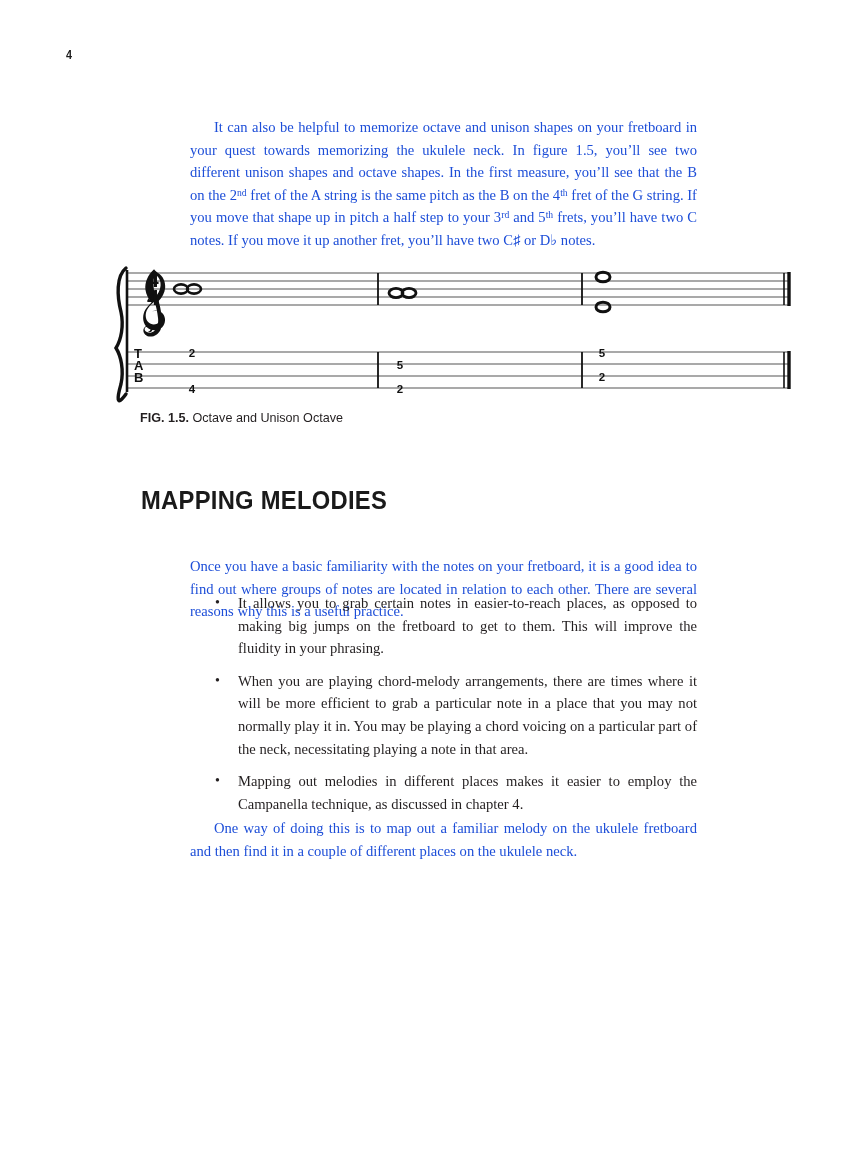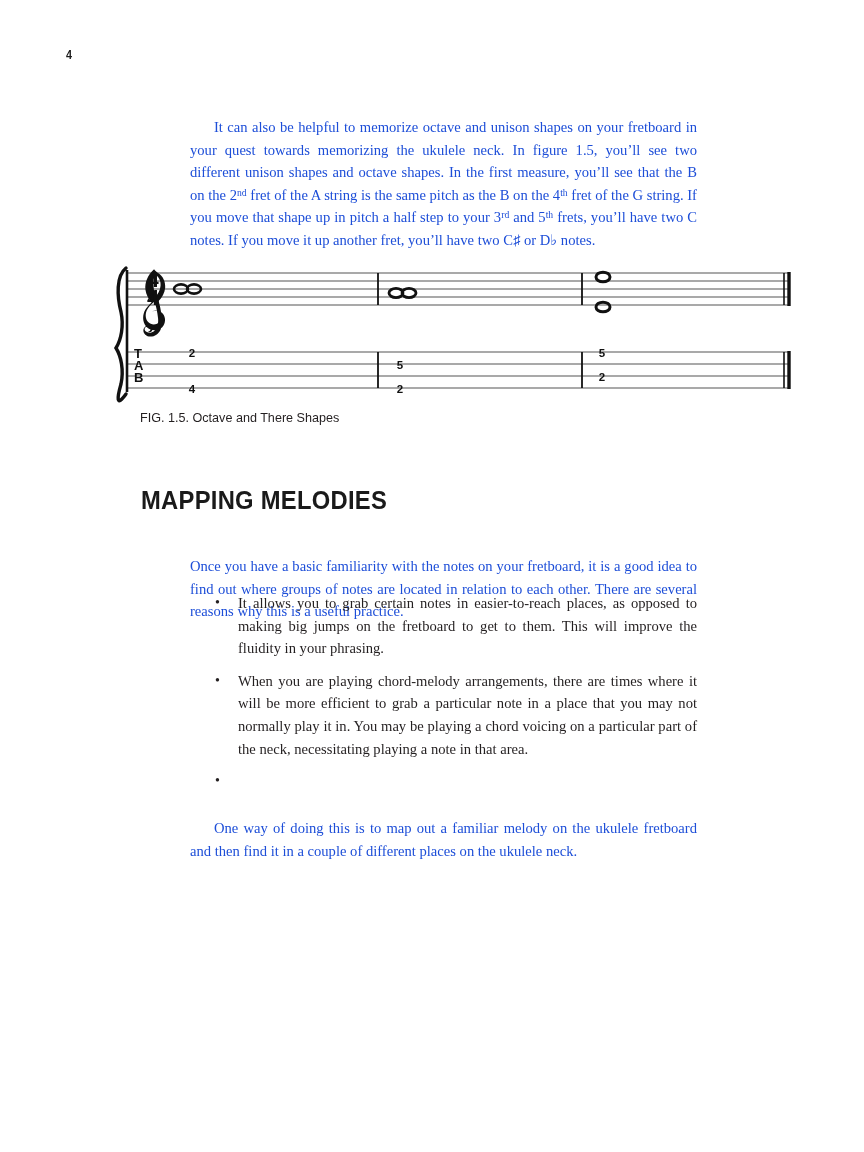--- a/index.html
+++ b/index.html
@@ -88,21 +88,21 @@
   
   .fig-caption {
     position: absolute;
     left: 140px;
     top: 411px;
     font-family: "Liberation Sans", sans-serif;
     font-size: 12.6px;
     color: #231f20;
     white-space: nowrap;
   }
-  .fig-caption b { font-weight: normal; }
+  .fig-caption b { font-weight: bold; }
 
   
   .section-head {
     position: absolute;
     left: 141px;
     top: 486px;
     font-family: "Liberation Sans Narrow", "Liberation Sans", sans-serif;
     font-weight: bold;
     font-size: 25px;
     letter-spacing: 0.3px;
@@ -258,36 +258,37 @@
 
     <text x="400" y="369" font-family="Liberation Sans, sans-serif" font-size="11.5" font-weight="bold" text-anchor="middle" fill="#111111">5</text>
     <text x="400" y="393" font-family="Liberation Sans, sans-serif" font-size="11.5" font-weight="bold" text-anchor="middle" fill="#111111">2</text>
 
     <text x="602" y="357" font-family="Liberation Sans, sans-serif" font-size="11.5" font-weight="bold" text-anchor="middle" fill="#111111">5</text>
     <text x="602" y="381" font-family="Liberation Sans, sans-serif" font-size="11.5" font-weight="bold" text-anchor="middle" fill="#111111">2</text>
   </svg>
 
   <div class="fig-caption">
     <b>FIG. 1.5.</b>
-    <span>Octave and There Shapes</span>
+    <span>Octave and Unison Octave</span>
   </div>
 
   <div class="section-head">MAPPING MELODIES</div>
 
   <p class="body" style="top:555px;">Once you have a basic familiarity with the notes on your fretboard, it is a good idea to find out where groups of notes are located in relation to each other. There are several reasons why this is a useful practice.</p>
 
   <ul class="bullets">
     <li>
       <span class="dot">•</span>
       <span>It allows you to grab certain notes in easier-to-reach places, as opposed to making big jumps on the fretboard to get to them. This will improve the fluidity in your phrasing.</span>
     </li>
     <li>
       <span class="dot">•</span>
       <span>When you are playing chord-melody arrangements, there are times where it will be more efficient to grab a particular note in a place that you may not normally play it in. You may be playing a chord voicing on a particular part of the neck, necessitating playing a note in that area.</span>
     </li>
     <li>
       <span class="dot">•</span>
+      <span>Mapping out melodies in different places makes it easier to employ the Campanella technique, as discussed in chapter 4.</span>
     </li>
   </ul>
 
   <p class="body indent" style="top:817px;">One way of doing this is to map out a familiar melody on the ukulele fretboard and then find it in a couple of different places on the ukulele neck.</p>
 
 </div>
 
 </body></html>

